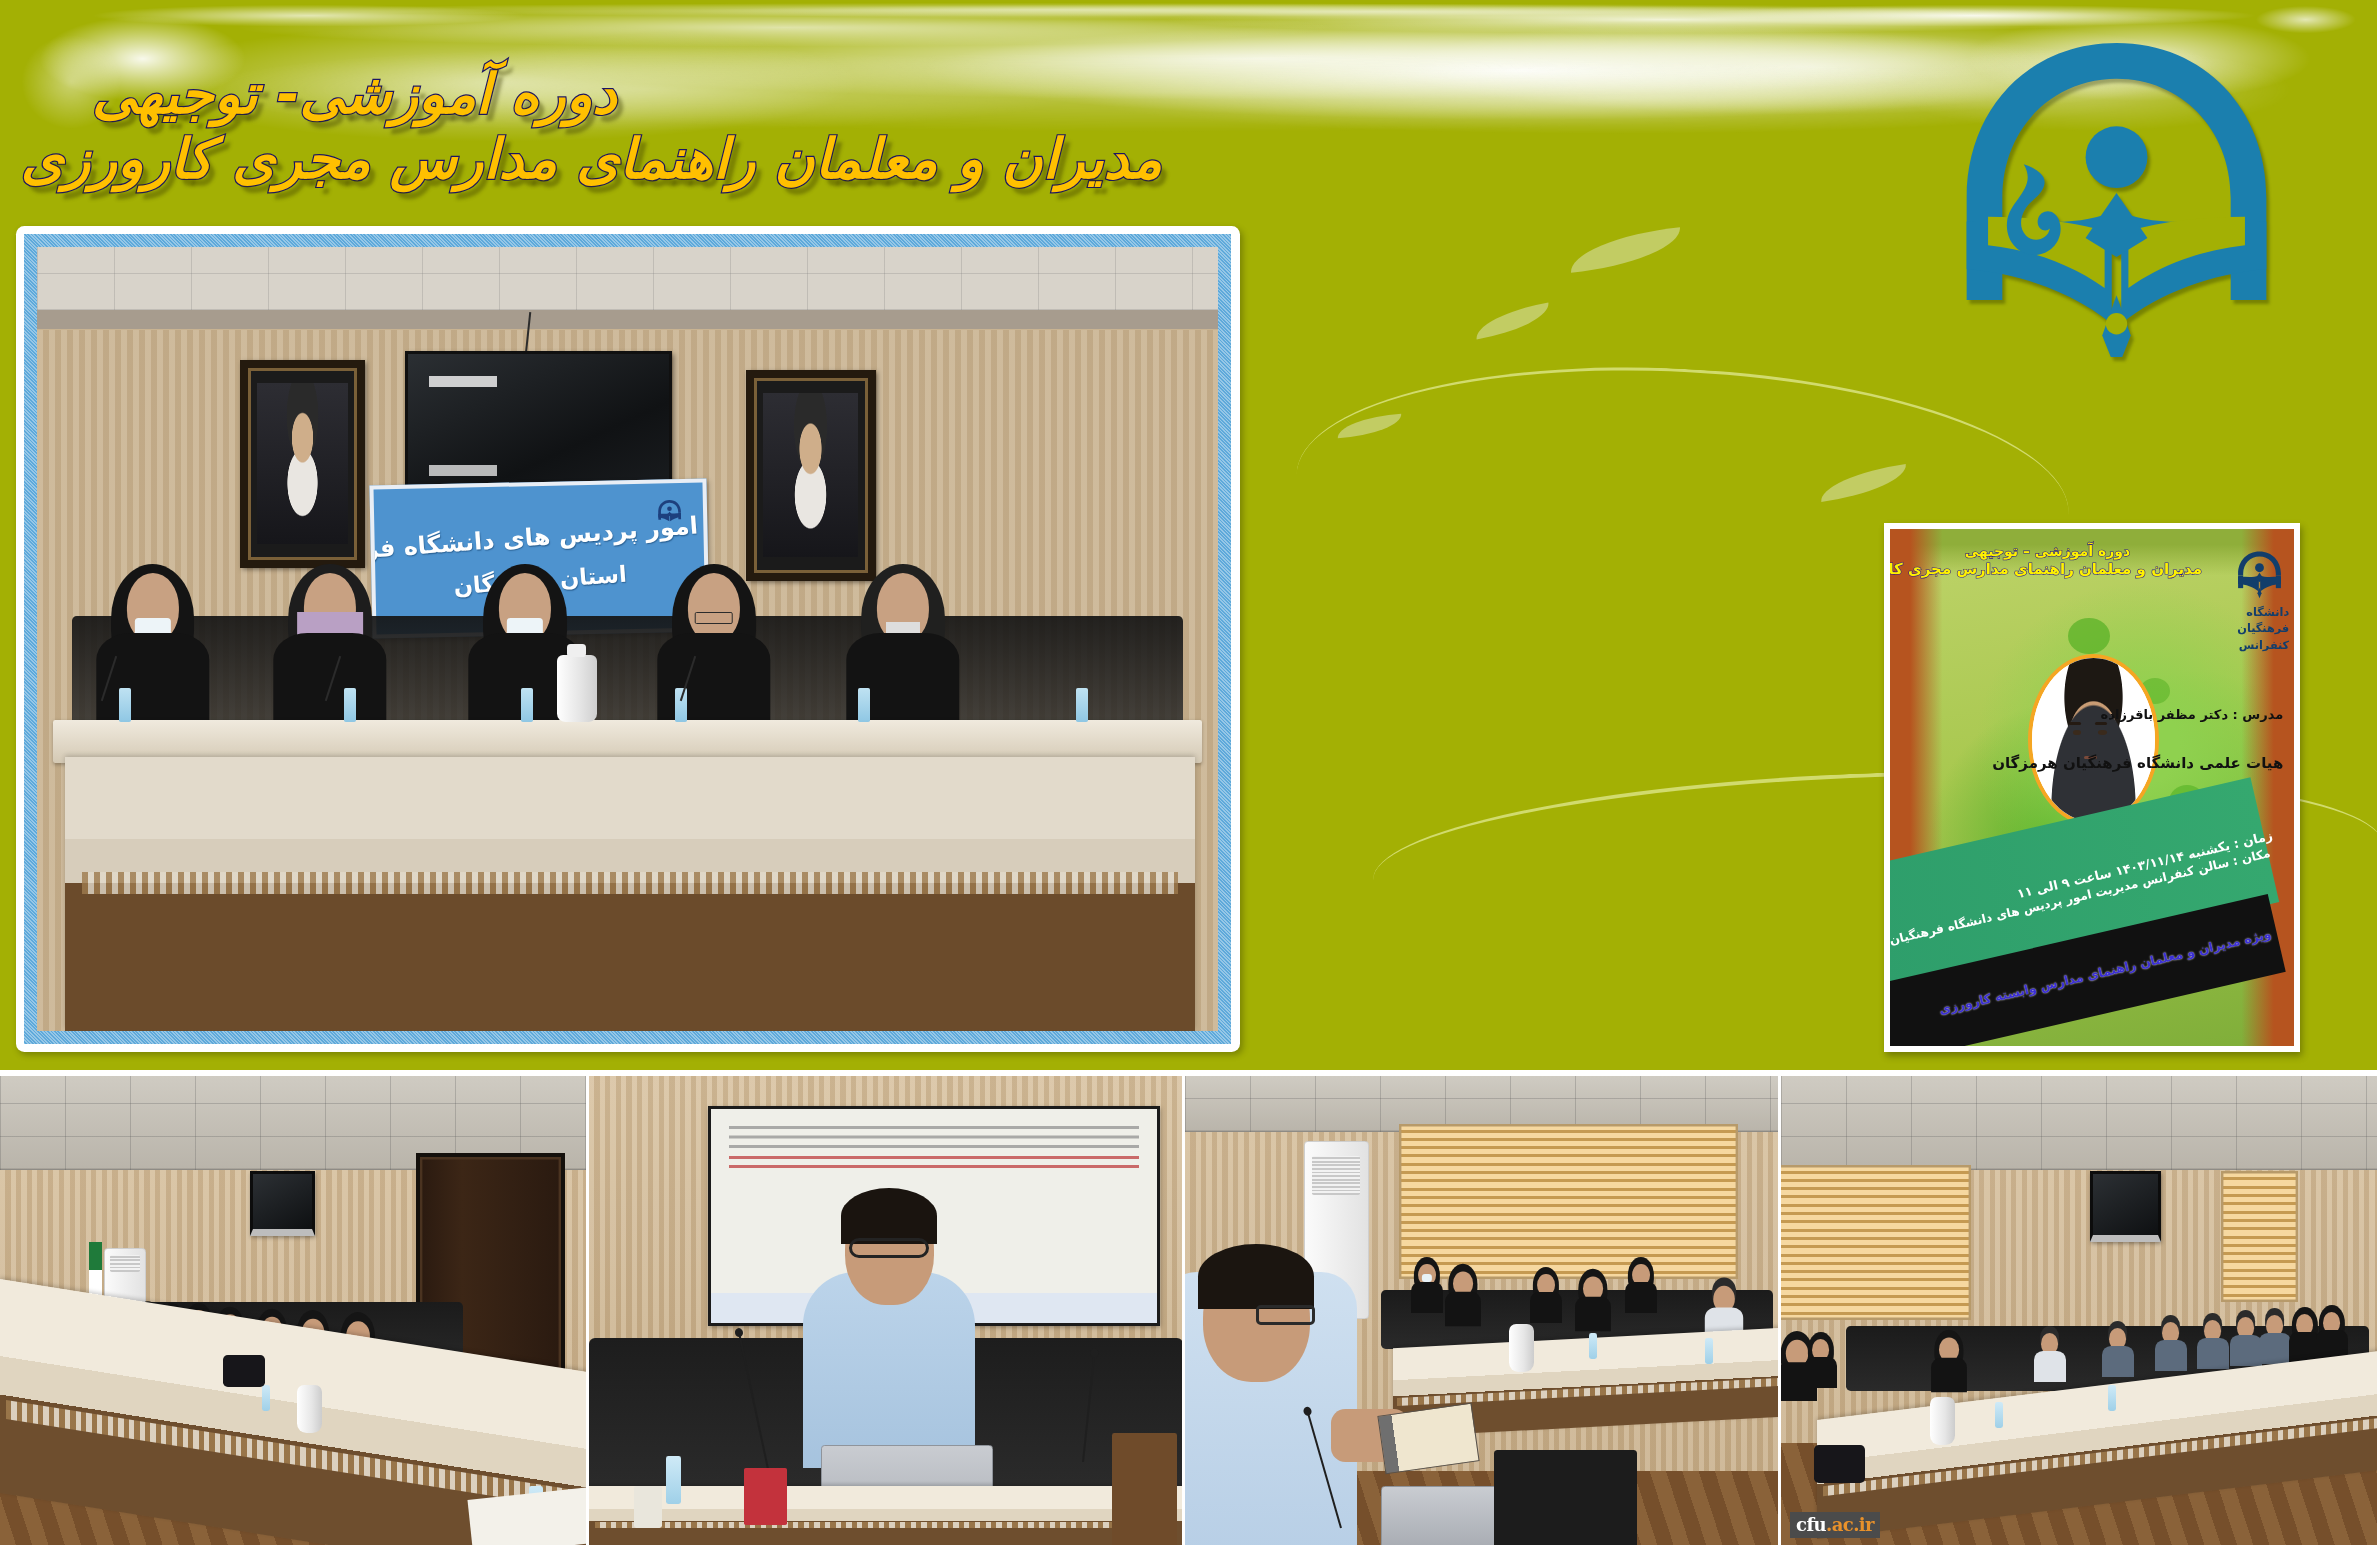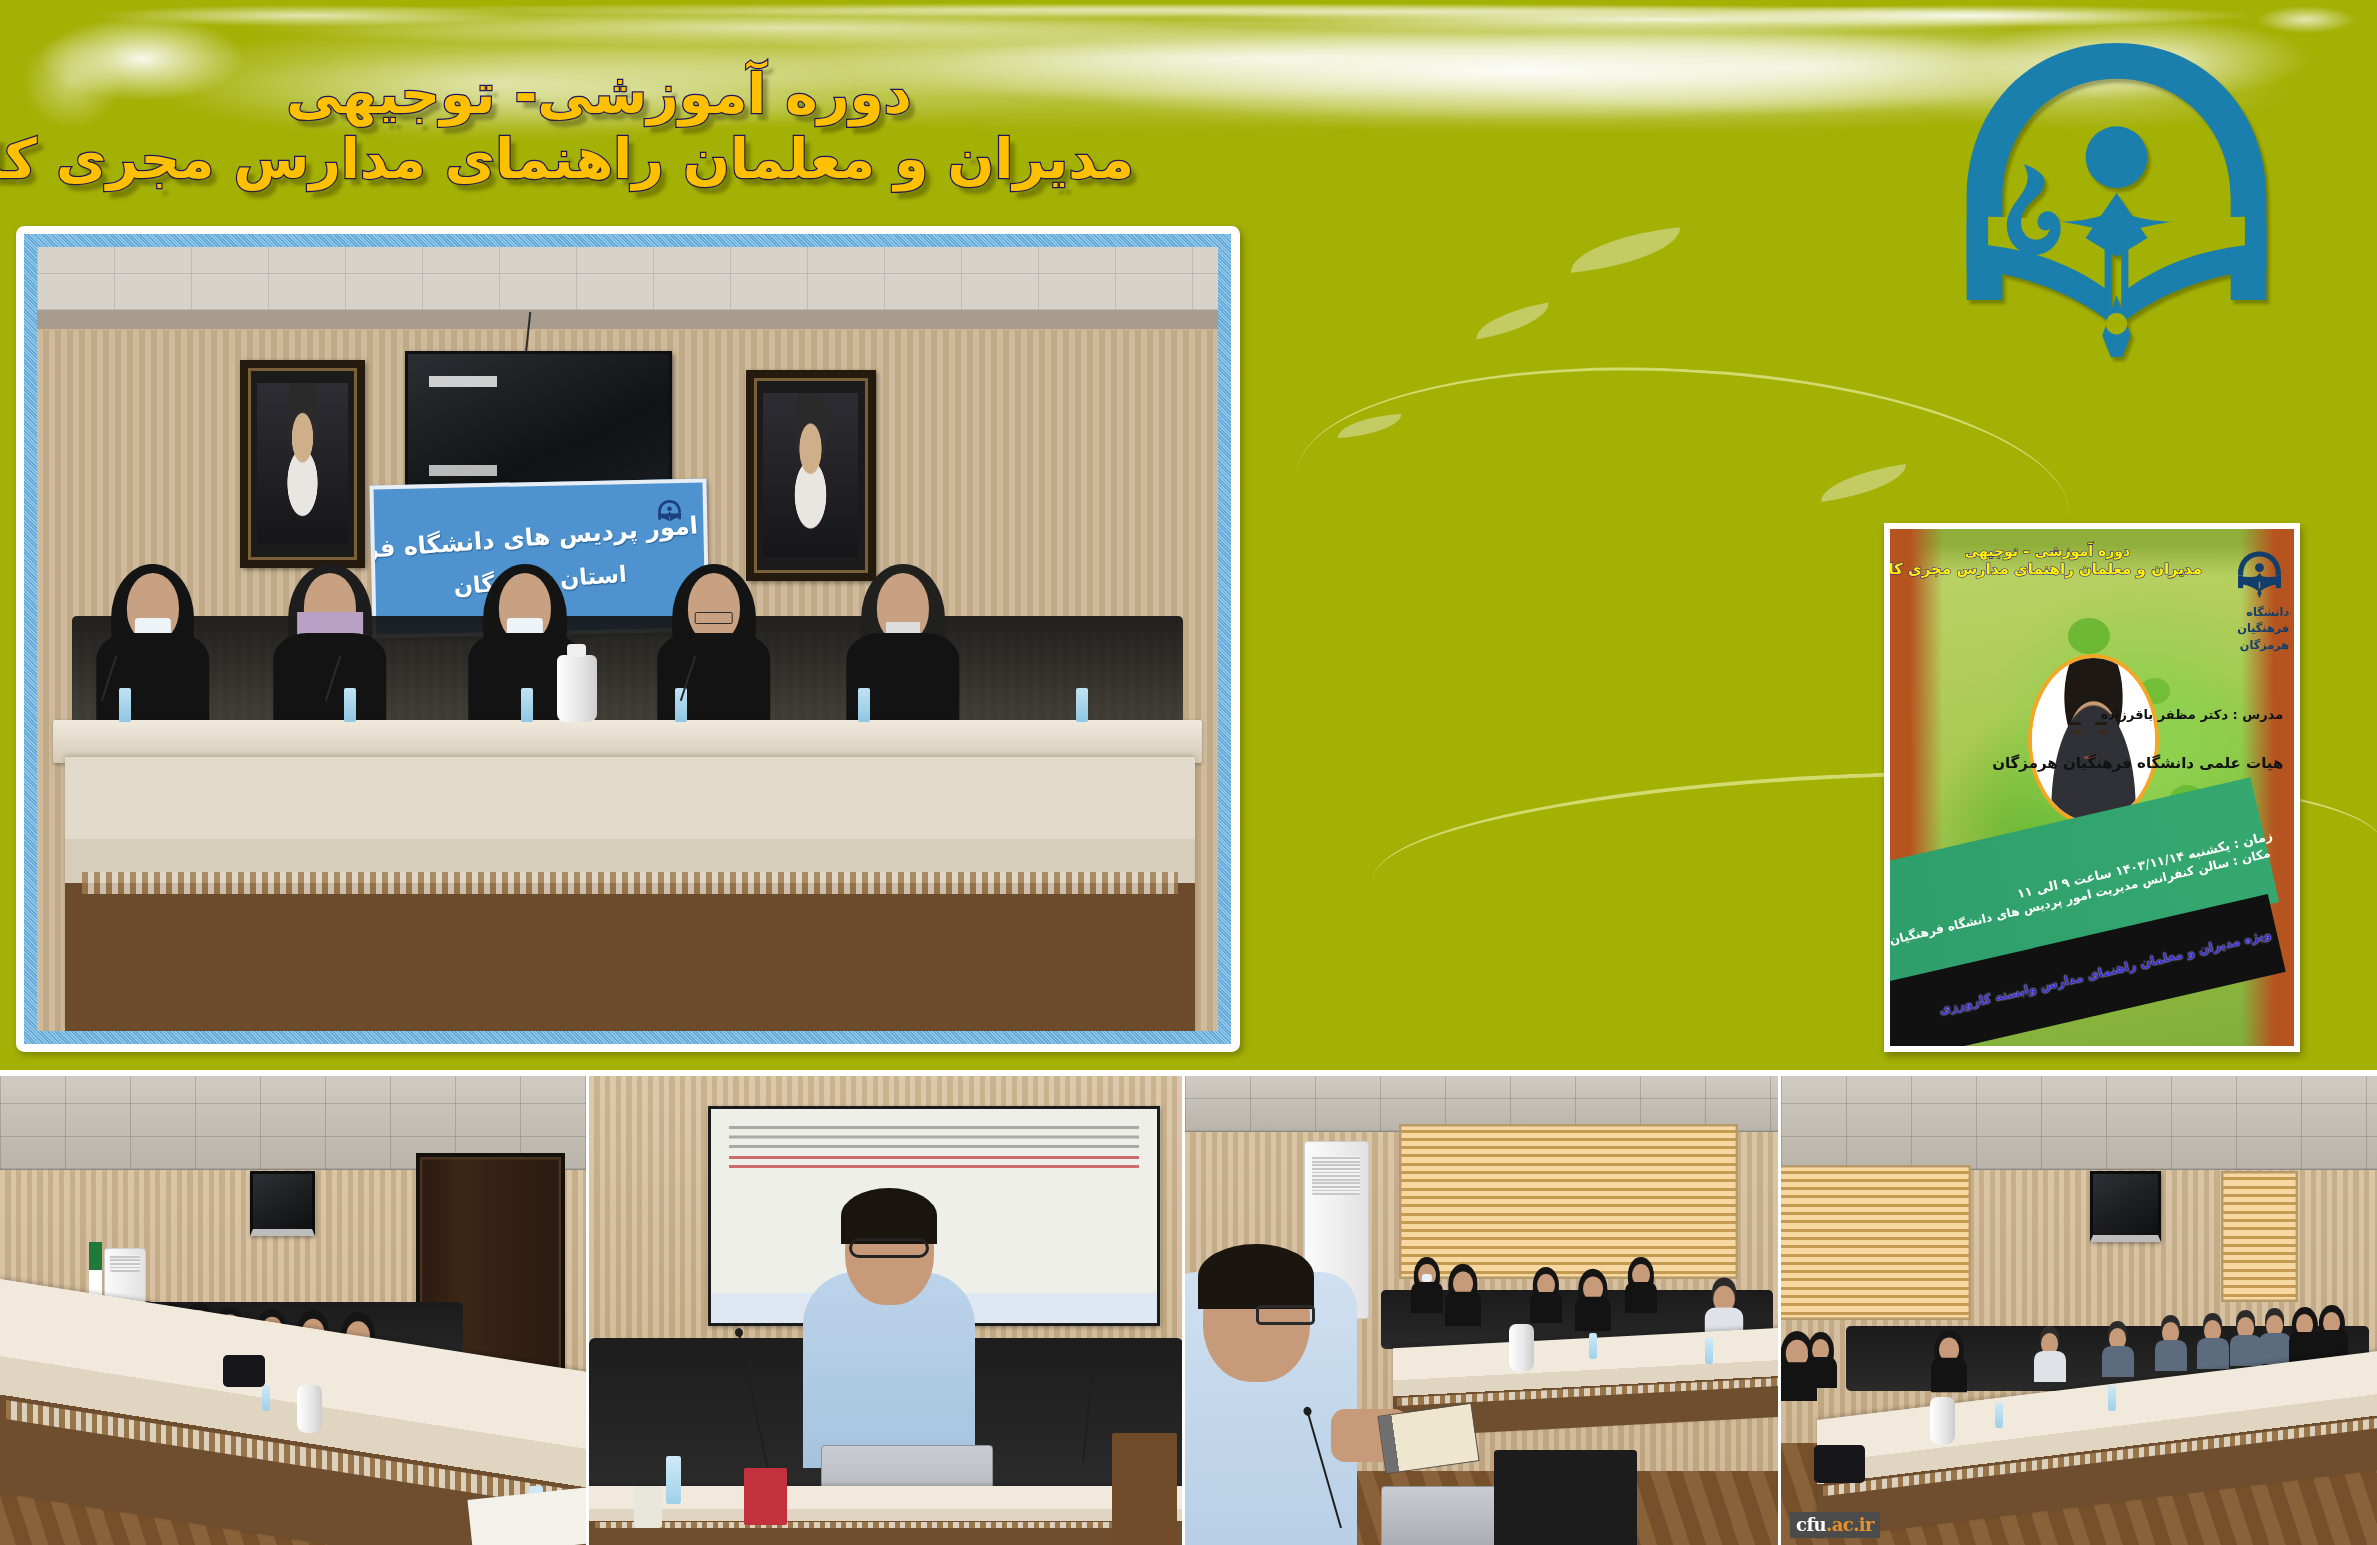--- a/index.html
+++ b/index.html
@@ -57,22 +57,22 @@
   .swoosh{
     position:absolute; border:0; border-top:3.6px solid #D7E07A;
     border-radius:50%; pointer-events:none; opacity:.9;
     height:178px; background:transparent;
   }
   #swoosh-1{ left:1373px; top:773px; width:1010px; border-top-width:4.2px; transform:rotate(-2deg); }
   #swoosh-2{ left:1296px; top:369px;  width:773px; height:250px; border-top-width:3.6px; transform:rotate(3deg); }
 
   
   #title-block{
-    position:absolute; left:64px; top:62px; width:1070px;
-    text-align:center; direction:rtl;
+    position:absolute; left:92px; top:62px; width:1070px;
+    text-align:left; direction:rtl;font-style:italic;
   }
   .title-line{
     color:#FFC000; font-weight:bold; line-height:1.18;
     font-family:"DejaVu Sans", sans-serif;
     -webkit-text-stroke:2.4px #1B1464;
     paint-order: stroke fill;
     text-shadow: 6px 7.1px 3.6px rgba(60,60,0,.40);
     white-space:nowrap;
   }
   #title-line-1{ font-size:55px; letter-spacing:-0.6px; }
@@ -600,21 +600,21 @@
             <path d="M276 206 C230 210 186 226 154 252 v-94 C186 172 230 164 276 166 Z"></path>
             <circle cx="150" cy="112" r="26"></circle>
             <path d="M150 142 L176 180 L150 196 L124 180 Z"></path>
             <path d="M150 228 L162 262 L150 292 L138 262 Z"></path>
           </g>
         </svg>
       </div>
 
       <div id="poster-brand">
         <div>دانشگاه فرهنگیان</div>
-        <div>هرمزگان</div>
+        <div>کنفرانس</div>
       </div>
 
       <div id="poster-title">
         <div class="pt" id="poster-title-1">دوره آموزشی – توجیهی</div>
         <div class="pt" id="poster-title-2">مدیران و معلمان راهنمای مدارس مجری  کارورزی ۲ و ۴</div>
       </div>
 
       <div id="poster-photo">
         <div class="pp"></div>
         <div class="brow-l"></div>

